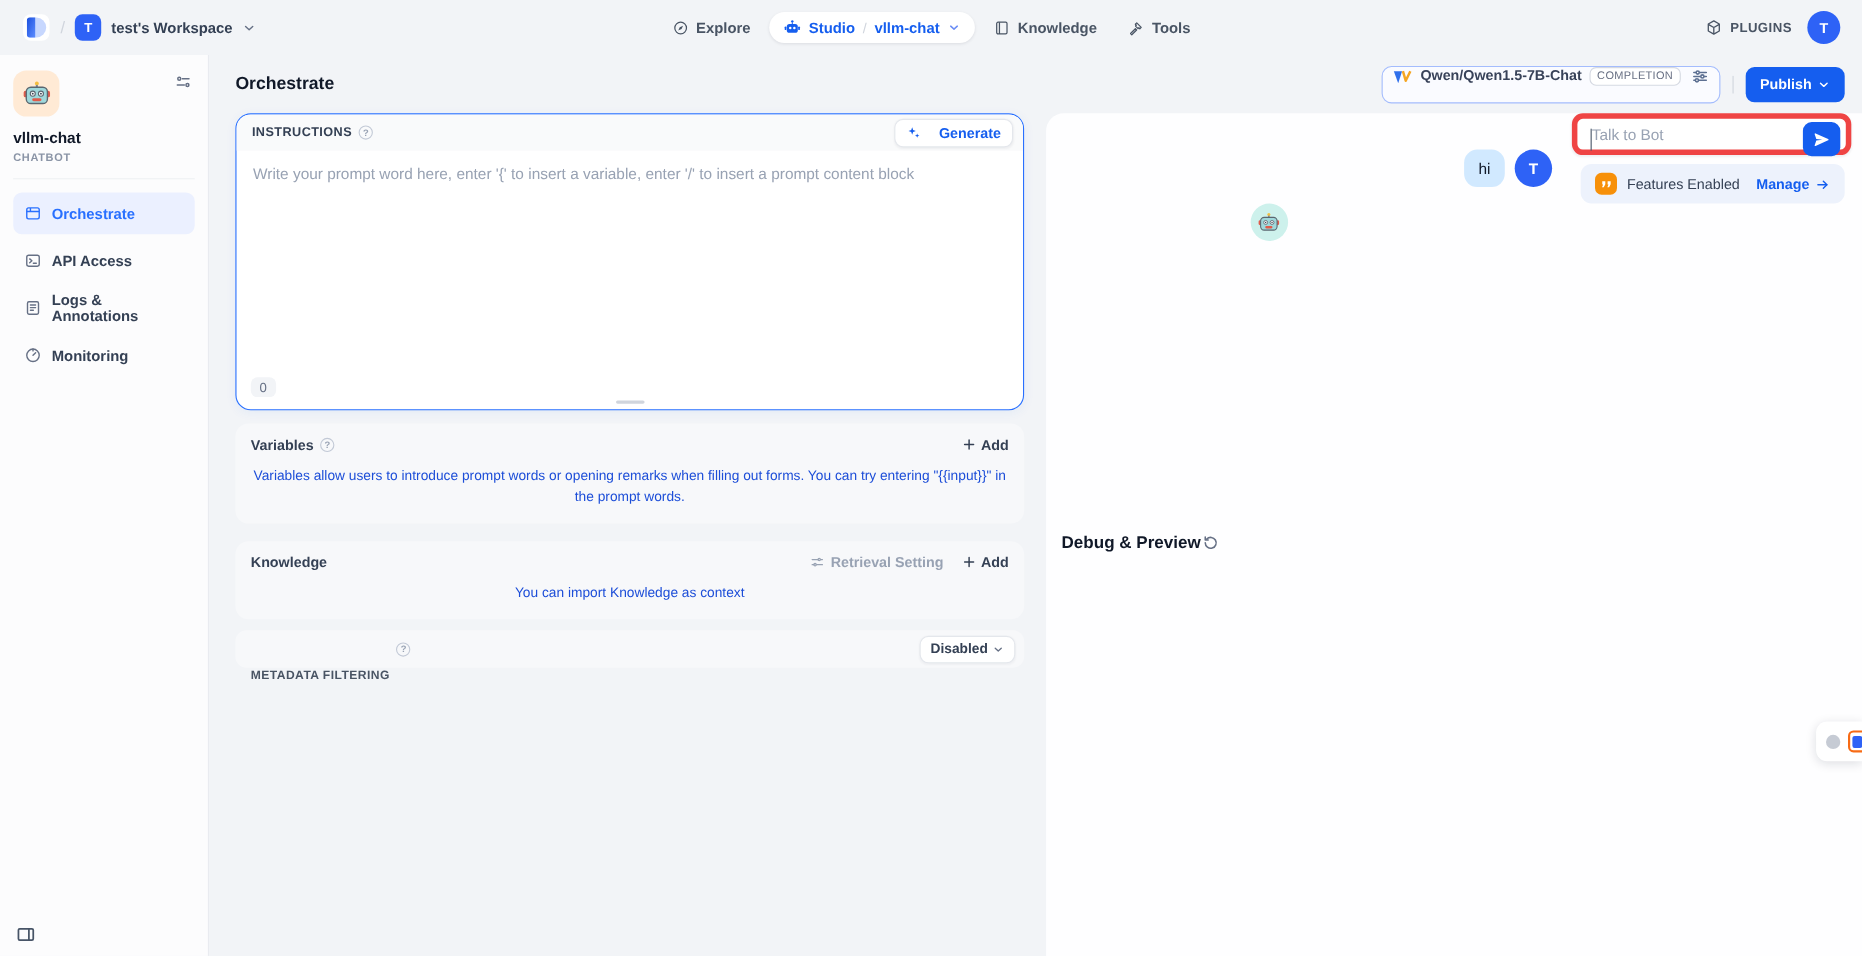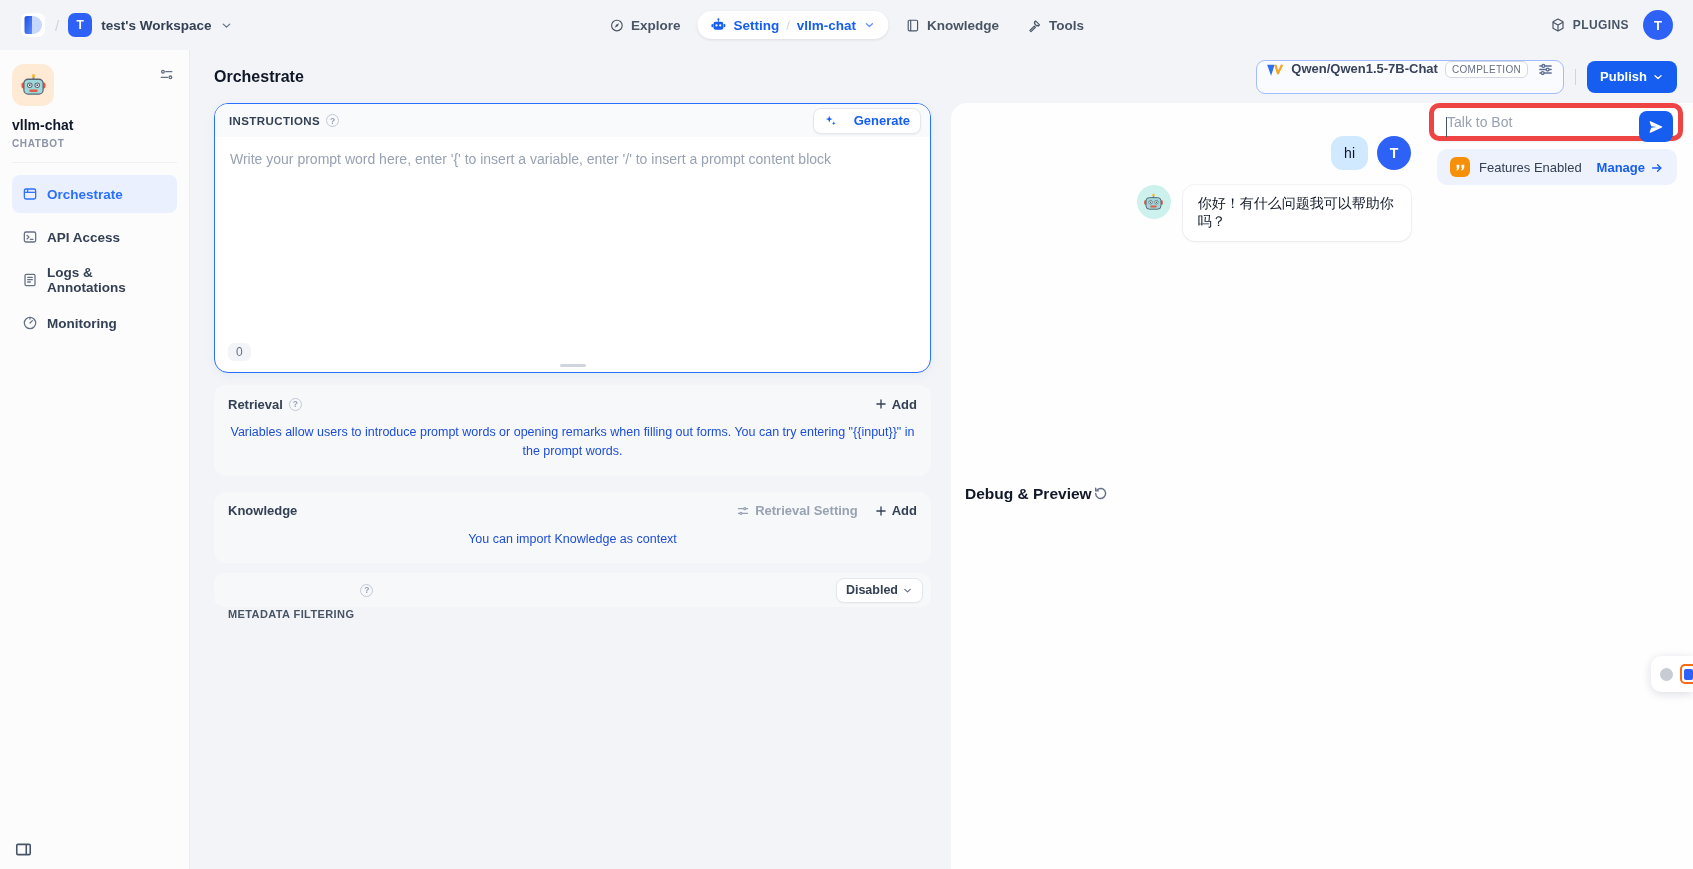--- a/index.html
+++ b/index.html
@@ -215,21 +215,21 @@
           <svg viewBox="0 0 24 24" width="16" height="16" fill="#155EEF">
               <circle cx="12" cy="3.6" r="1.6"></circle>
               <rect x="11.3" y="4.8" width="1.4" height="2.4"></rect>
               <rect x="1.6" y="10.5" width="2.4" height="5" rx="1.2"></rect>
               <rect x="20" y="10.5" width="2.4" height="5" rx="1.2"></rect>
               <rect x="4.5" y="7.2" width="15" height="12" rx="3.6"></rect>
               <circle cx="9.2" cy="12.6" r="1.7" fill="#fff"></circle>
               <circle cx="14.8" cy="12.6" r="1.7" fill="#fff"></circle>
             </svg>
         </span>
-        <span class="s-label">Setting</span>
+        <span class="s-label">Studio</span>
         <span class="s-sep">/</span>
         <span class="s-app">vllm-chat</span>
         <span class="chev icon" style="color:#6B8DF5">
           <svg viewBox="0 0 24 24" width="12" height="12" fill="none" stroke="currentColor" stroke-width="2.6" stroke-linecap="round" stroke-linejoin="round">
               <path d="M6 9.5l6 5.5 6-5.5"></path>
             </svg>
         </span>
       </div>
       <div class="nav-item">
         <span class="icon">
@@ -404,21 +404,21 @@
             </div>
             <div class="instr-ft">
               <span class="char-count">0</span>
             </div>
             <div class="drag-handle"></div>
           </div>
 
           <div class="card" style="margin-top:12px">
             <div class="card-hd">
               <div class="card-title-wrap">
-                <span class="card-title">Retrieval</span>
+                <span class="card-title">Variables</span>
                 <span class="help"></span>
               </div>
               <button class="add-btn">
                 <span class="icon">
                   <svg viewBox="0 0 24 24" width="14" height="14" fill="none" stroke="currentColor" stroke-width="2.3" stroke-linecap="round">
                       <path d="M12 5v14M5 12h14"></path>
                     </svg>
                 </span>
                 <span>Add</span>
               </button>
@@ -496,21 +496,20 @@
                   <rect x="1.8" y="12.5" width="4" height="7" rx="2" fill="#E05B4B"></rect>
                   <rect x="26.2" y="12.5" width="4" height="7" rx="2" fill="#E05B4B"></rect>
                   <rect x="4.6" y="8.6" width="22.8" height="17.6" rx="5" fill="#9FD8DB" stroke="#5B6770" stroke-width="1.5"></rect>
                   <circle cx="11.6" cy="15.6" r="2.7" fill="#fff" stroke="#5B6770" stroke-width="1.2"></circle>
                   <circle cx="20.4" cy="15.6" r="2.7" fill="#fff" stroke="#5B6770" stroke-width="1.2"></circle>
                   <circle cx="11.6" cy="15.6" r="1" fill="#374151"></circle>
                   <circle cx="20.4" cy="15.6" r="1" fill="#374151"></circle>
                   <rect x="11" y="20.6" width="10" height="3.2" rx="1.6" fill="#E05B4B"></rect>
                 </svg>
               </div>
-              <div class="bubble-bot">你好！有什么问题我可以帮助你吗？</div>
             </div>
           </div>
 
           <div class="dbg-bottom">
             <div class="chat-input-wrap">
               <input class="chat-input" type="text" placeholder="Talk to Bot" style="">
               <span class="caret"></span>
               <button class="send-btn">
                 <span class="icon">
                   <svg viewBox="0 0 24 24" width="16" height="16" fill="#fff">

